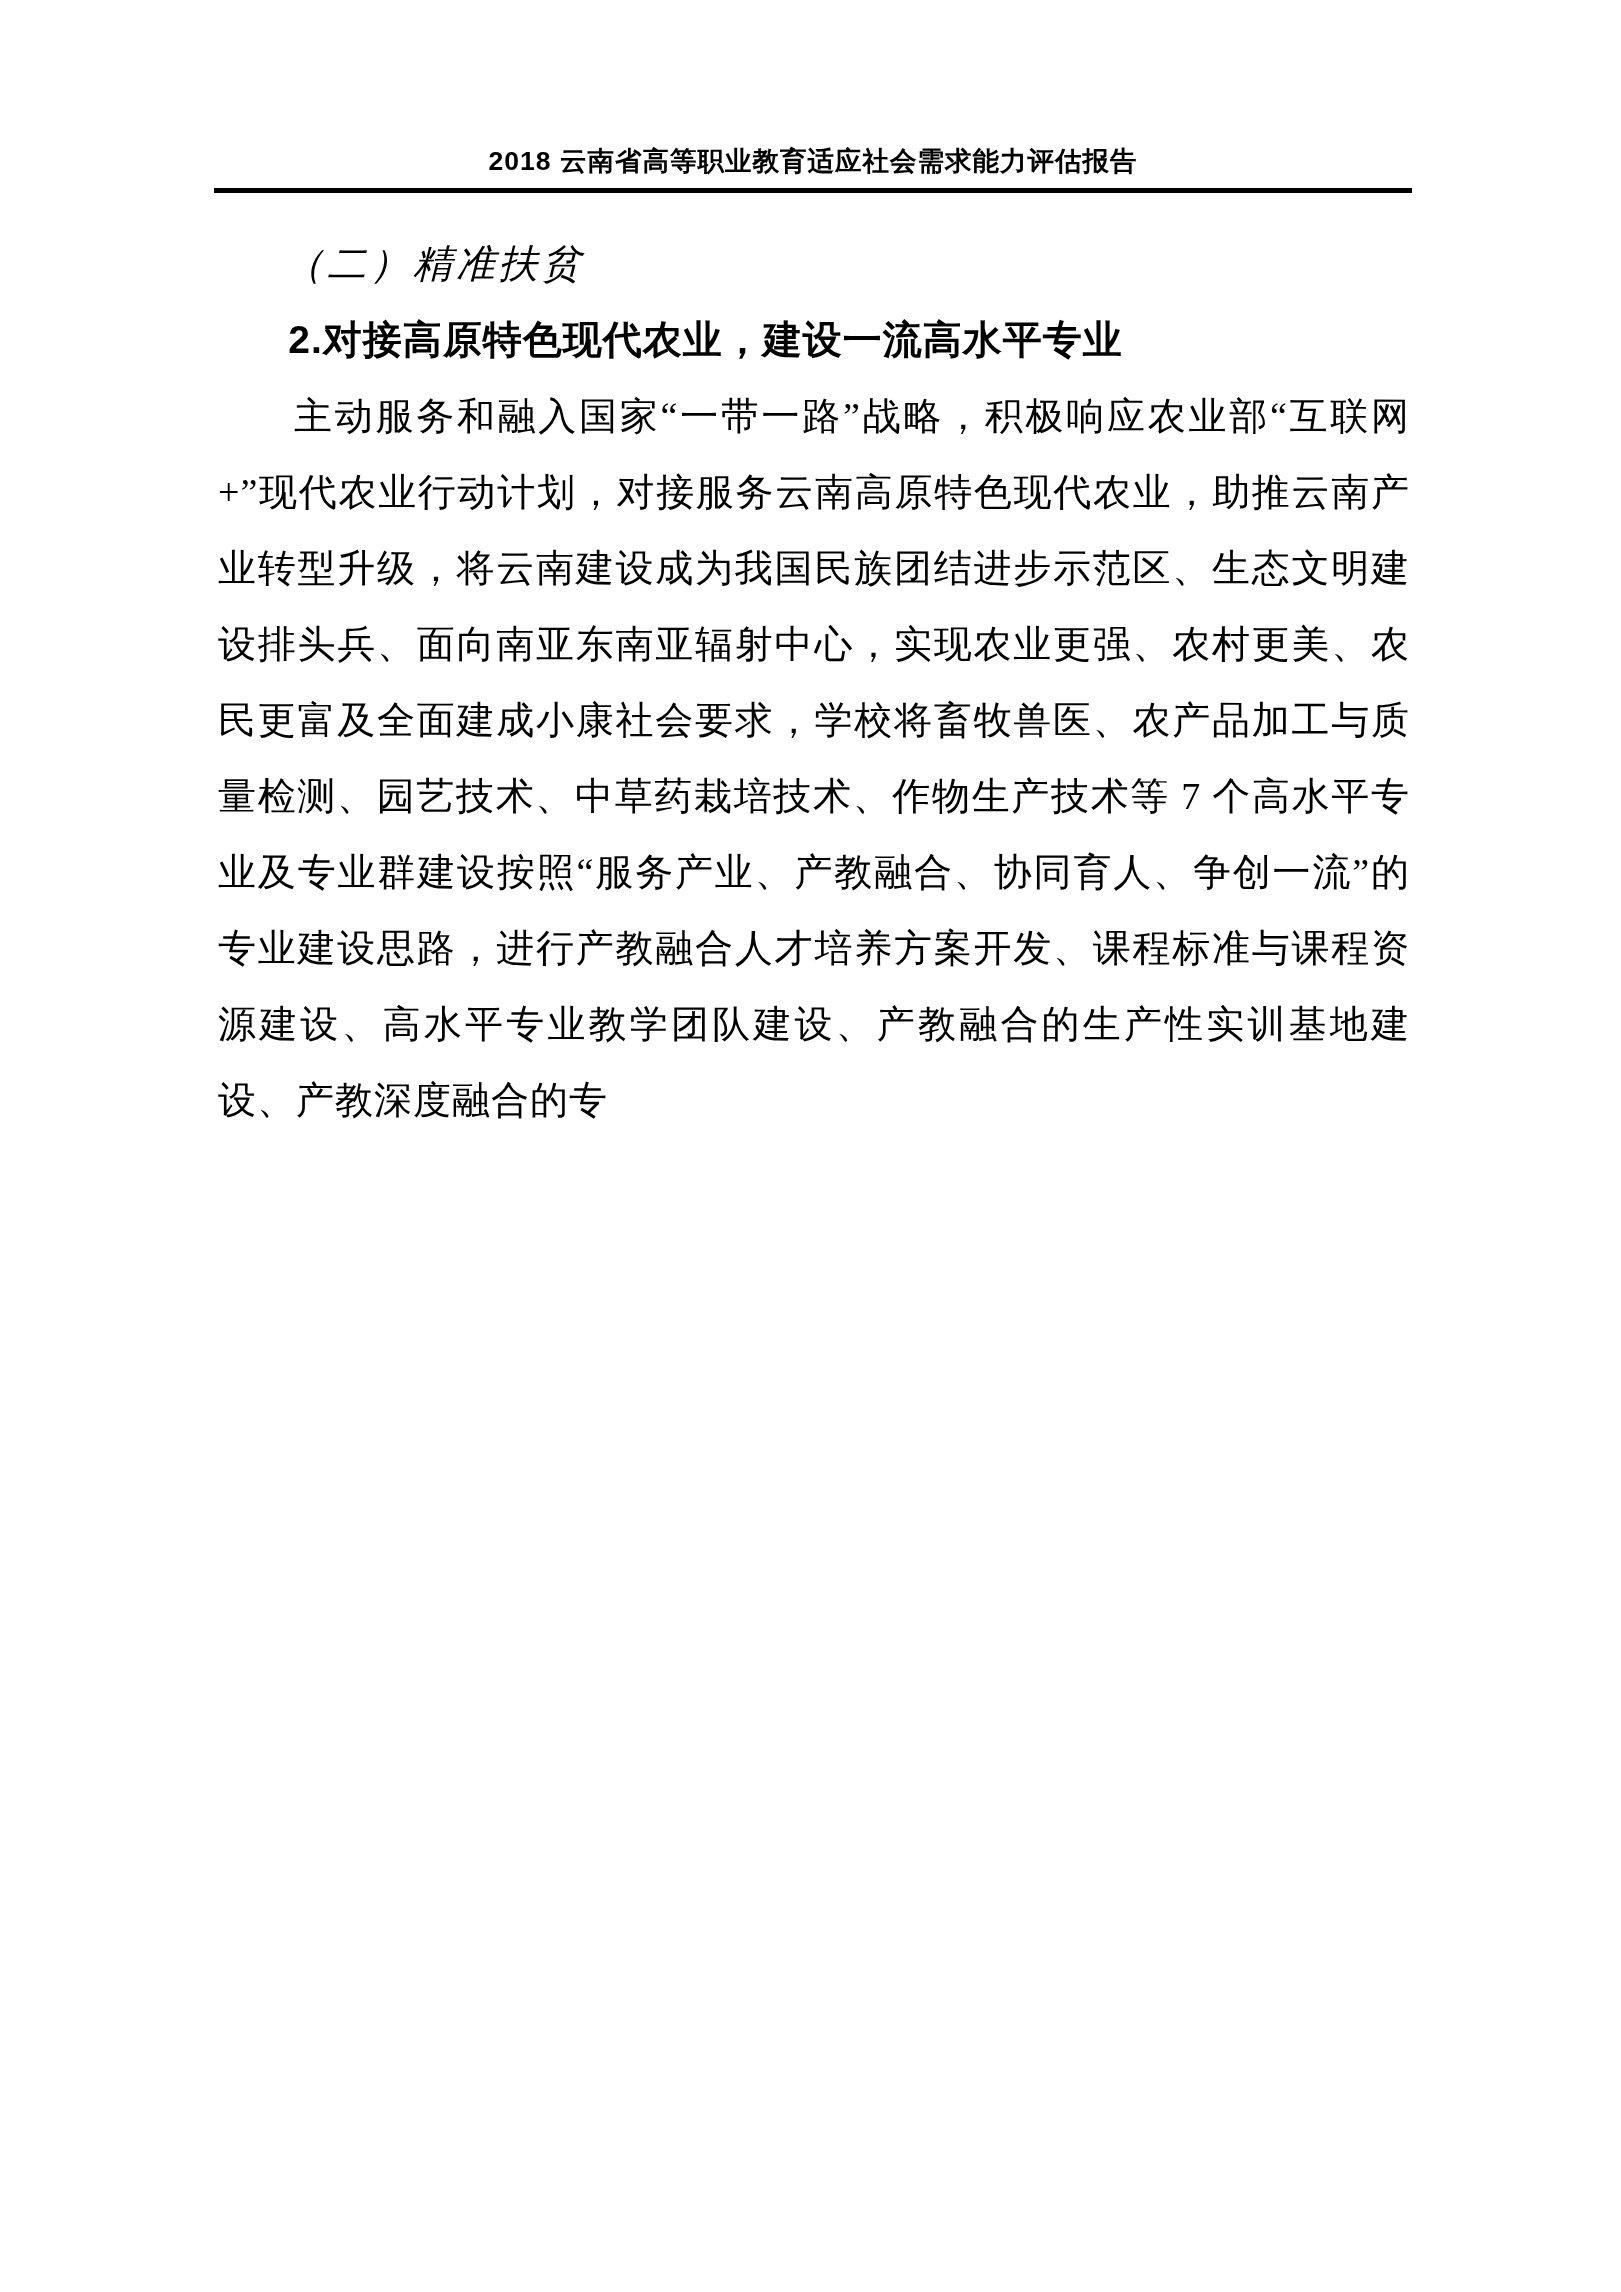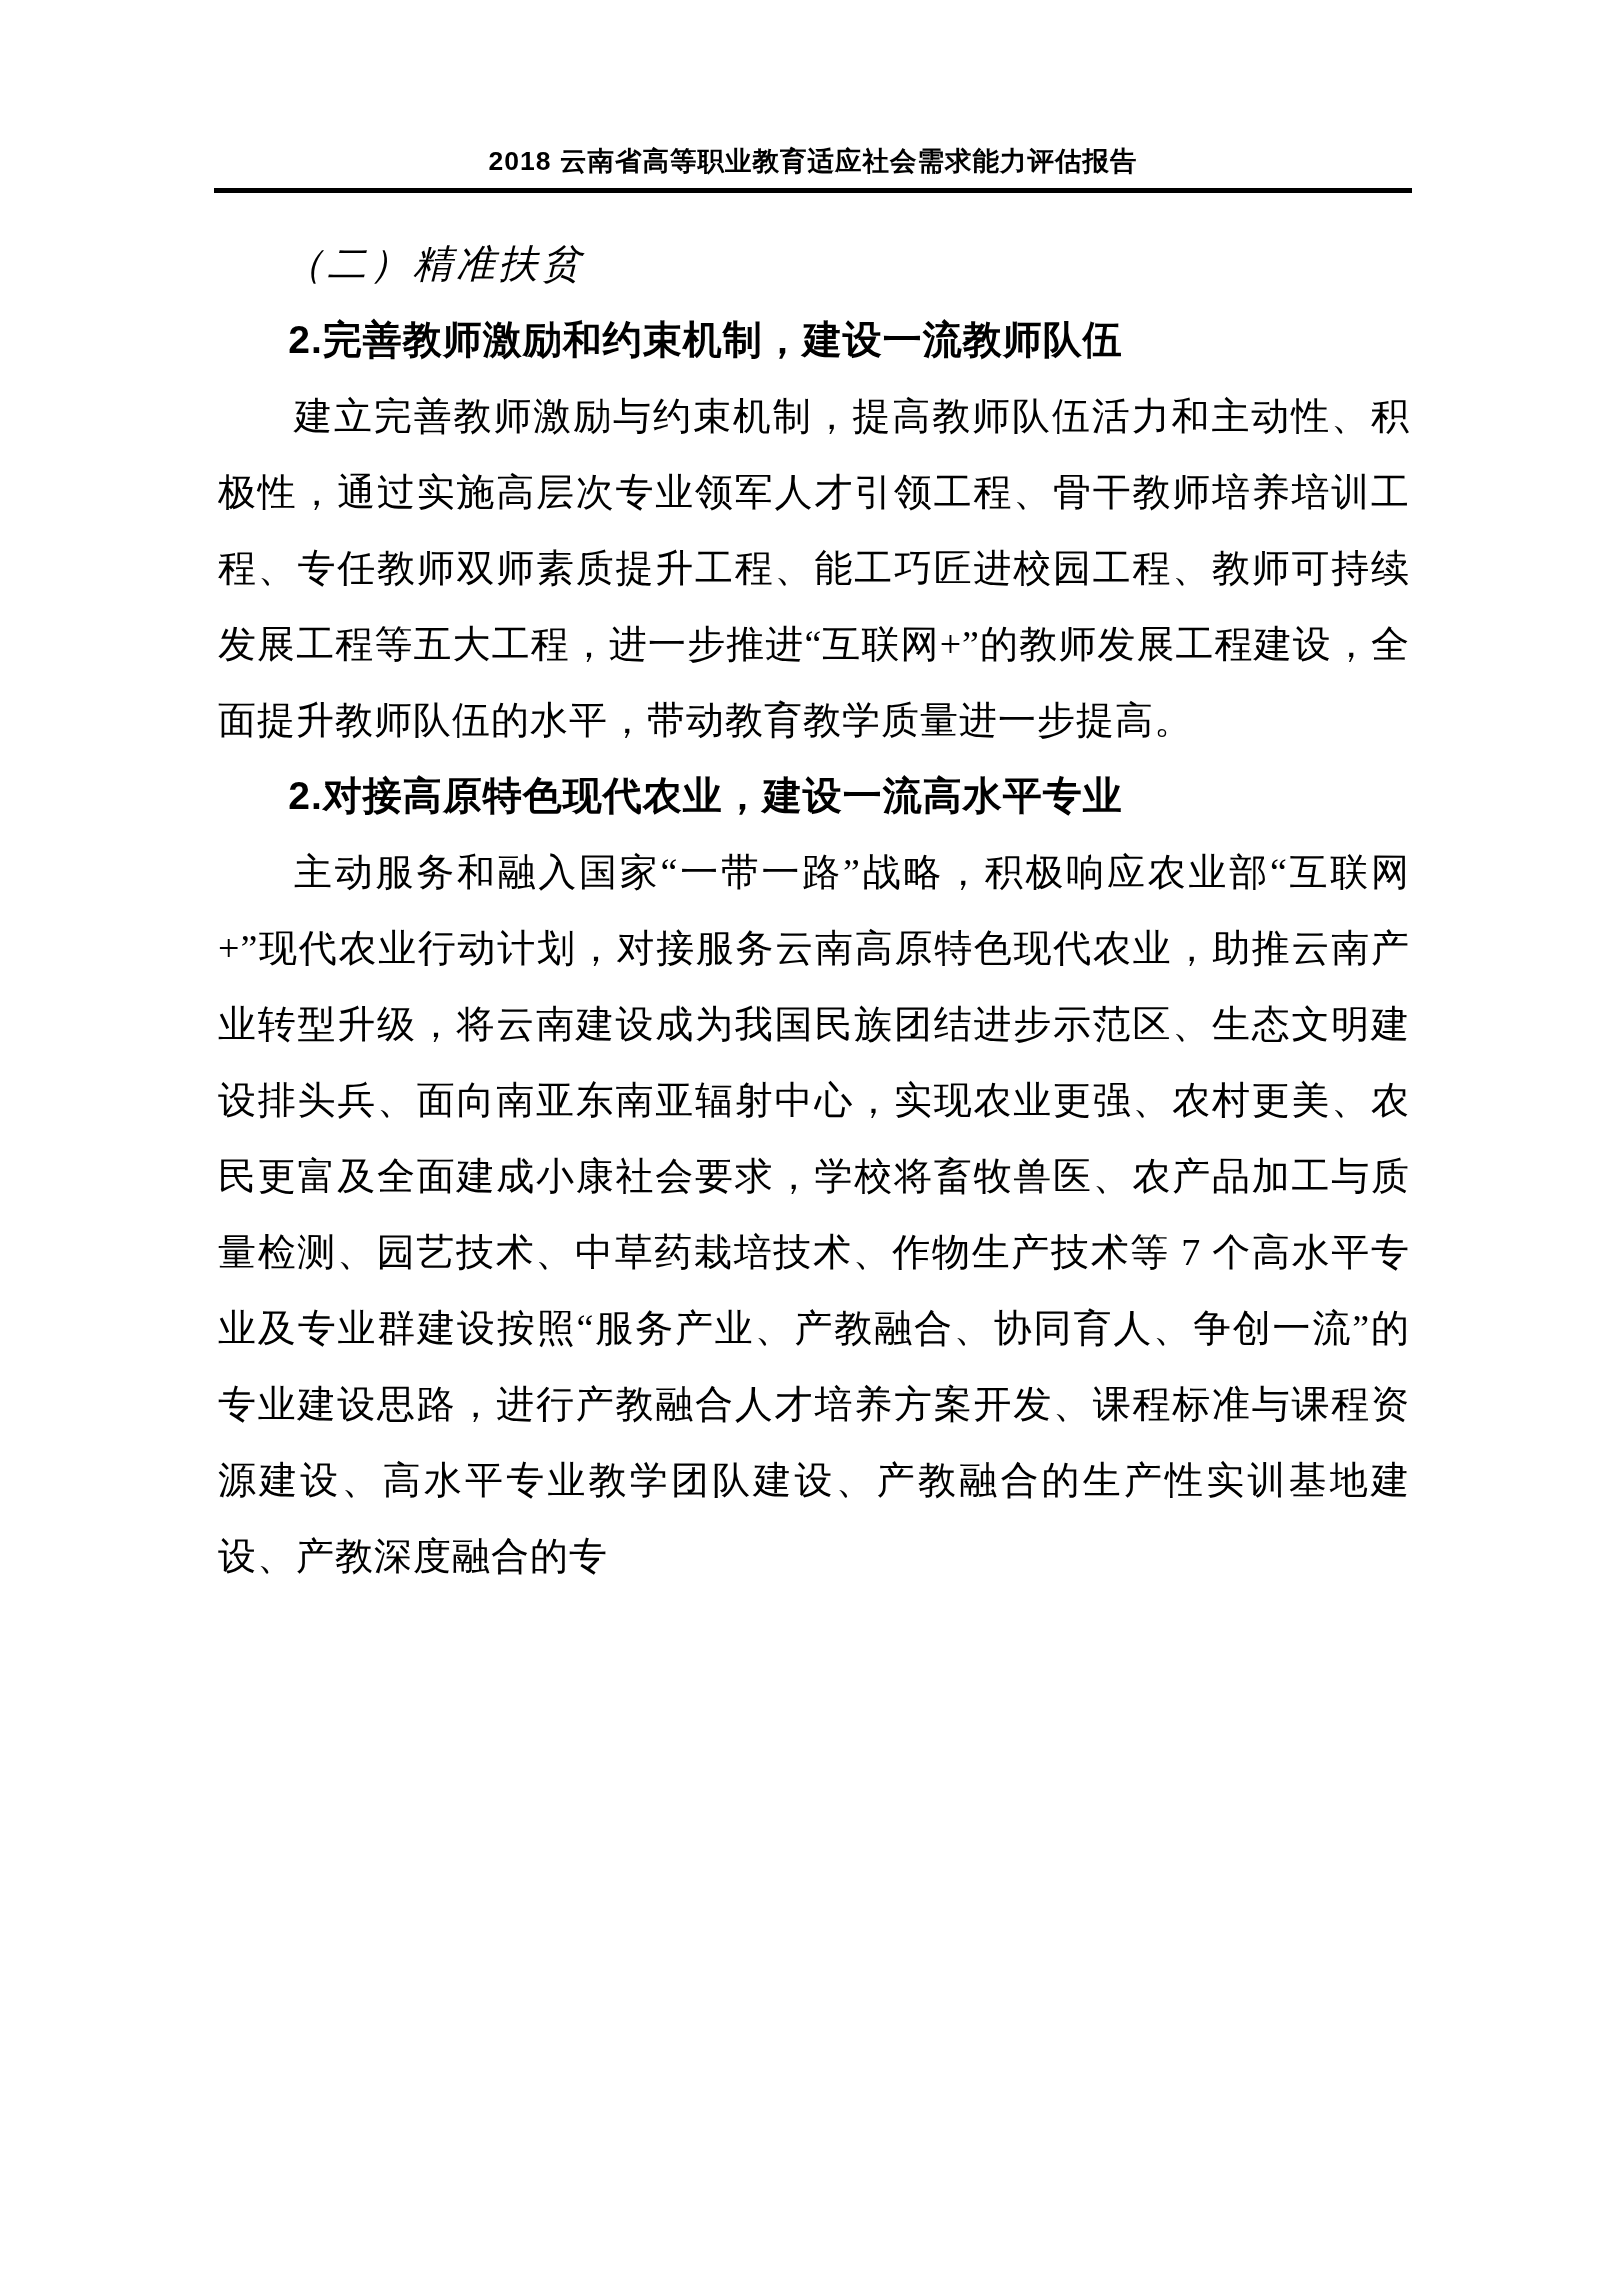--- a/index.html
+++ b/index.html
@@ -90,24 +90,20 @@
   <header class="page-header">
     <div class="header-title">2018 云南省高等职业教育适应社会需求能力评估报告</div>
     <div class="header-rule"></div>
   </header>
 
   <main class="content">
 
     <h2 class="section-heading">（二）精准扶贫</h2>
 
 
-    <section>
-      <h3 class="sub-heading">2.完善教师激励和约束机制，建设一流教师队伍</h3>
-      <p class="body-paragraph">建立完善教师激励与约束机制，提高教师队伍活力和主动性、积极性，通过实施高层次专业领军人才引领工程、骨干教师培养培训工程、专任教师双师素质提升工程、能工巧匠进校园工程、教师可持续发展工程等五大工程，进一步推进“互联网+”的教师发展工程建设，全面提升教师队伍的水平，带动教育教学质量进一步提高。</p>
-    </section>
 
     <section>
       <h3 class="sub-heading">2.对接高原特色现代农业，建设一流高水平专业</h3>
       <p class="body-paragraph">主动服务和融入国家“一带一路”战略，积极响应农业部“互联网+”现代农业行动计划，对接服务云南高原特色现代农业，助推云南产业转型升级，将云南建设成为我国民族团结进步示范区、生态文明建设排头兵、面向南亚东南亚辐射中心，实现农业更强、农村更美、农民更富及全面建成小康社会要求，学校将畜牧兽医、农产品加工与质量检测、园艺技术、中草药栽培技术、作物生产技术等 7 个高水平专业及专业群建设按照“服务产业、产教融合、协同育人、争创一流”的专业建设思路，进行产教融合人才培养方案开发、课程标准与课程资源建设、高水平专业教学团队建设、产教融合的生产性实训基地建设、产教深度融合的专</p>
     </section>
 
   </main>
 
   <footer>
     <div class="page-number">- 52 -</div>

